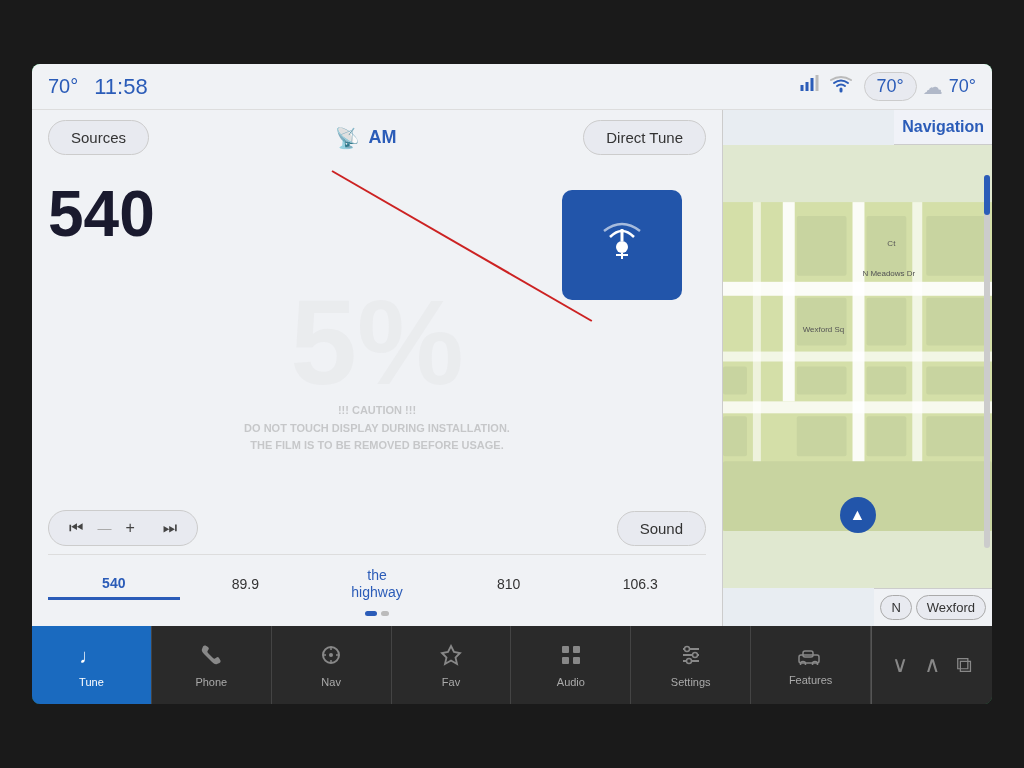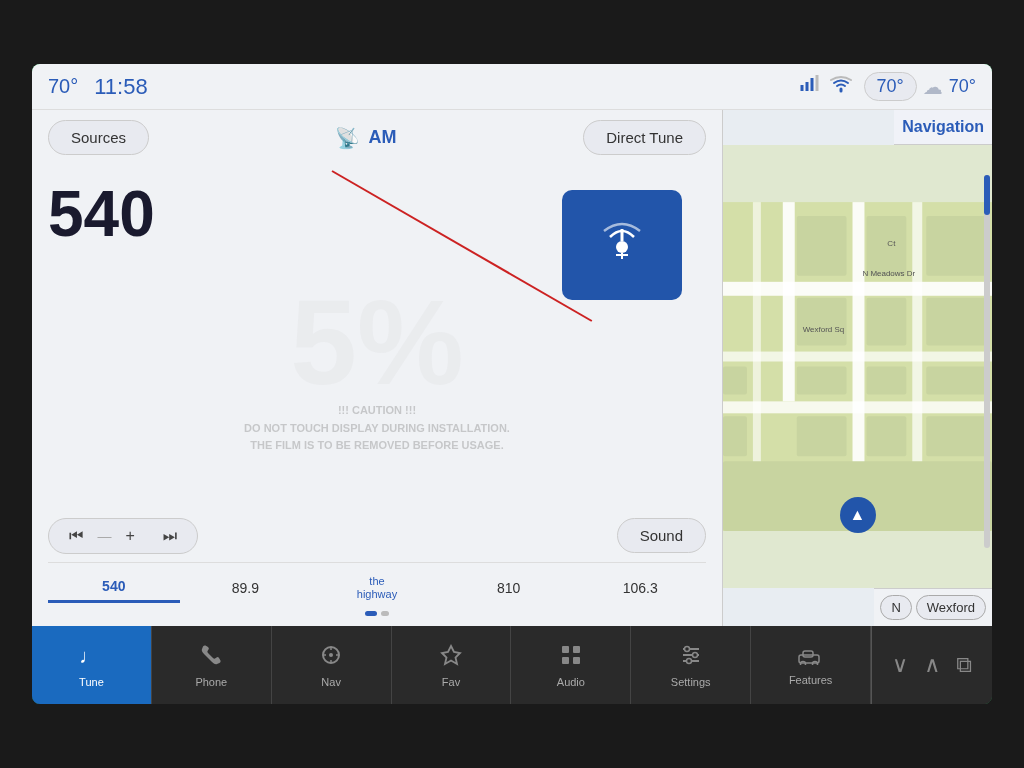--- a/index.html
+++ b/index.html
@@ -281,21 +281,21 @@
       position: relative;
     }
 
     .preset-item.active {
       color: #2b5cb8;
       font-weight: 700;
       border-bottom: 3px solid #2b5cb8;
     }
 
     .preset-highway {
-      font-size: 11px;
+      font-size: 14px;
       color: #2b5cb8;
       line-height: 1.2;
     }
 
     
     .progress-dots {
       display: flex;
       justify-content: center;
       gap: 4px;
       margin-top: 4px;

